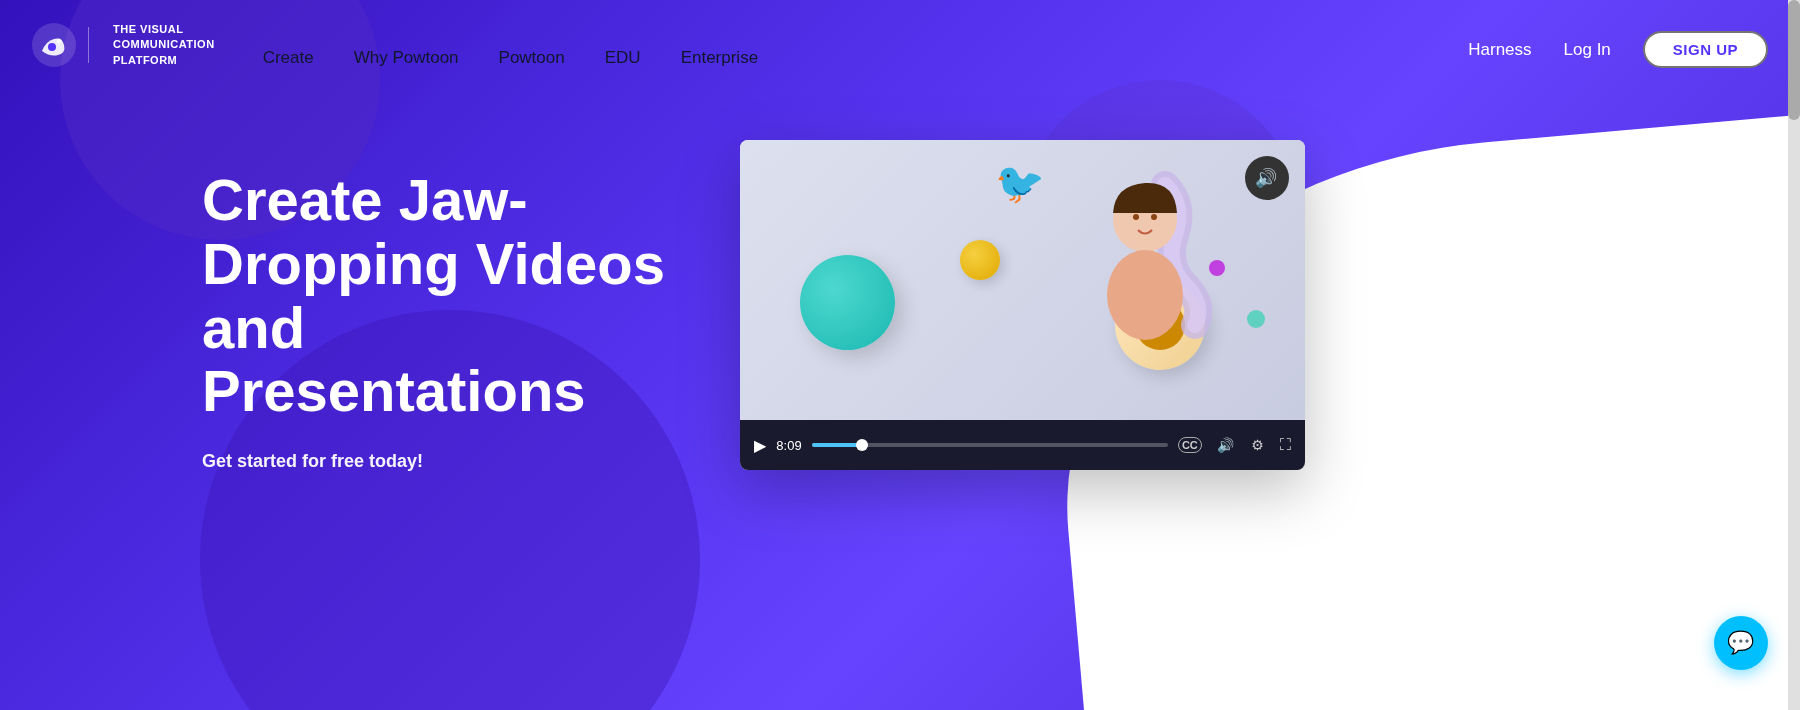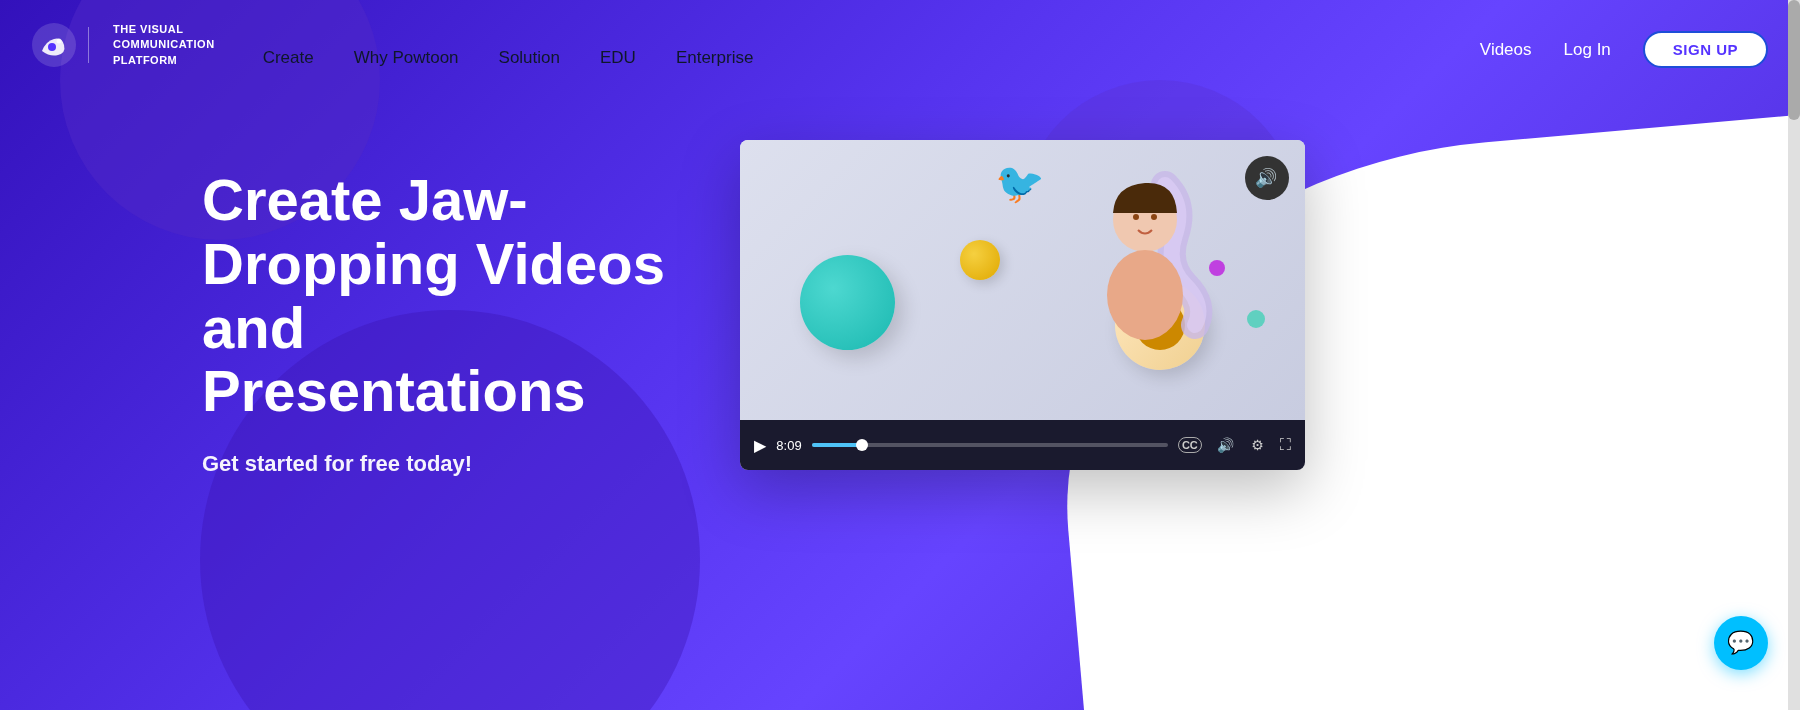--- a/index.html
+++ b/index.html
@@ -66,21 +66,21 @@
     }
     .nav-login {
       color: #fff;
       font-size: 17px;
       font-weight: 400;
       cursor: pointer;
     }
     .nav-signup {
       background: #fff;
       color: #5533ff;
-      border: 2px solid #1d4ed8;
+      border: 2px solid #737373;
       border-radius: 30px;
       padding: 8px 28px;
       font-size: 15px;
       font-weight: 700;
       cursor: pointer;
       letter-spacing: 0.5px;
     }
 
     
     .hero-bg {
@@ -157,21 +157,21 @@
       line-height: 1.1;
       margin-bottom: 28px;
     }
     .hero-desc {
       font-size: 18px;
       color: rgba(255,255,255,0.92);
       line-height: 1.6;
       margin-bottom: 6px;
     }
     .hero-cta-text {
-      font-size: 22px;
+      font-size: 18px;
       color: rgba(255,255,255,0.95);
       font-weight: 700;
       margin-bottom: 45px;
     }
     .hero-btn {
       background: #fff;
       color: #5533ff;
       border: none;
       border-radius: 40px;
       padding: 18px 90px;
@@ -369,27 +369,27 @@
       <circle cx="20" cy="24" r="4" fill="#5533ff"></circle>
       <circle cx="27" cy="18" r="2.5" fill="white" opacity="0.8"></circle>
     </svg>
     <div class="nav-divider"></div>
     <span class="nav-logo-text">THE VISUAL<br>COMMUNICATION<br>PLATFORM</span>
   </div>
 
   <div class="nav-links">
     <a class="nav-link">Create</a>
     <a class="nav-link">Why Powtoon</a>
-    <a class="nav-link">Solution</a>
+    <a class="nav-link">Powtoon</a>
     <a class="nav-link">EDU</a>
     <a class="nav-link">Enterprise</a>
   </div>
 
   <div class="nav-right">
-    <span class="nav-pricing">Videos</span>
+    <span class="nav-pricing">Harness</span>
     <span class="nav-login">Log In</span>
     <button class="nav-signup">SIGN UP</button>
   </div>
 </nav>
 
 <div class="hero-content">
   <div class="hero-text">
     <h1 class="hero-title">Create Jaw-Dropping Videos and Presentations</h1>
     <p class="hero-cta-text">Get started for free today!</p>
   </div>

